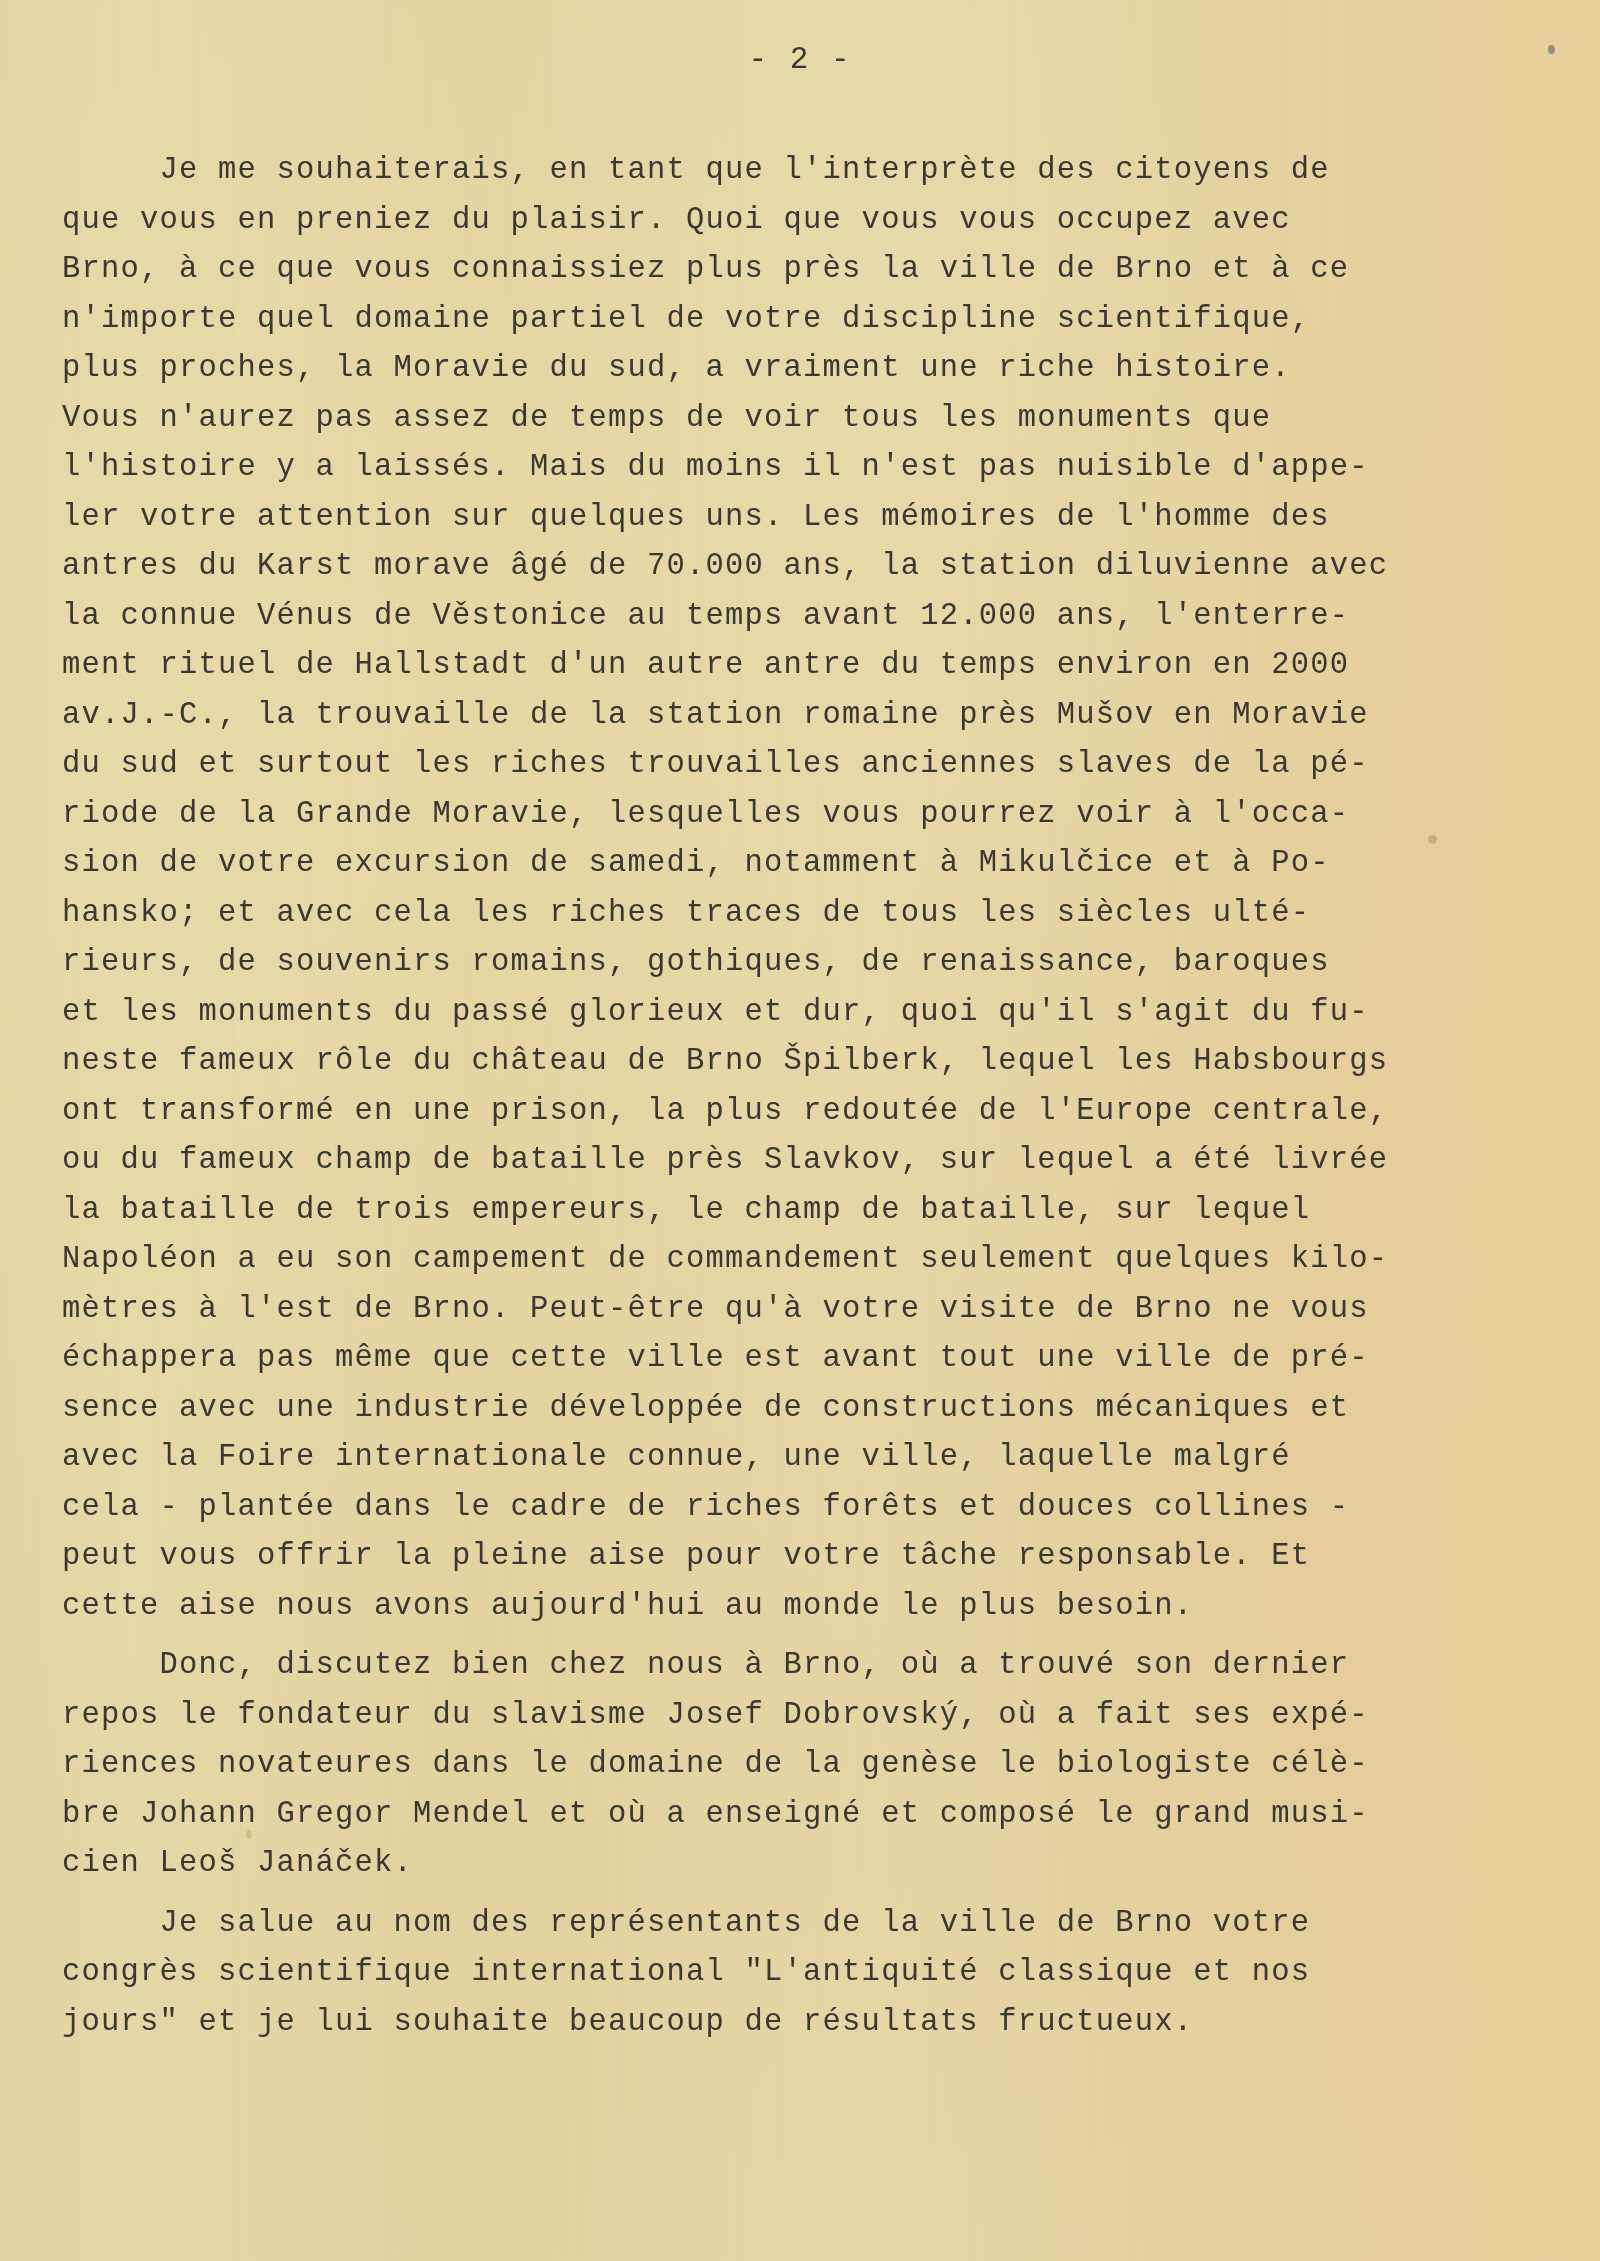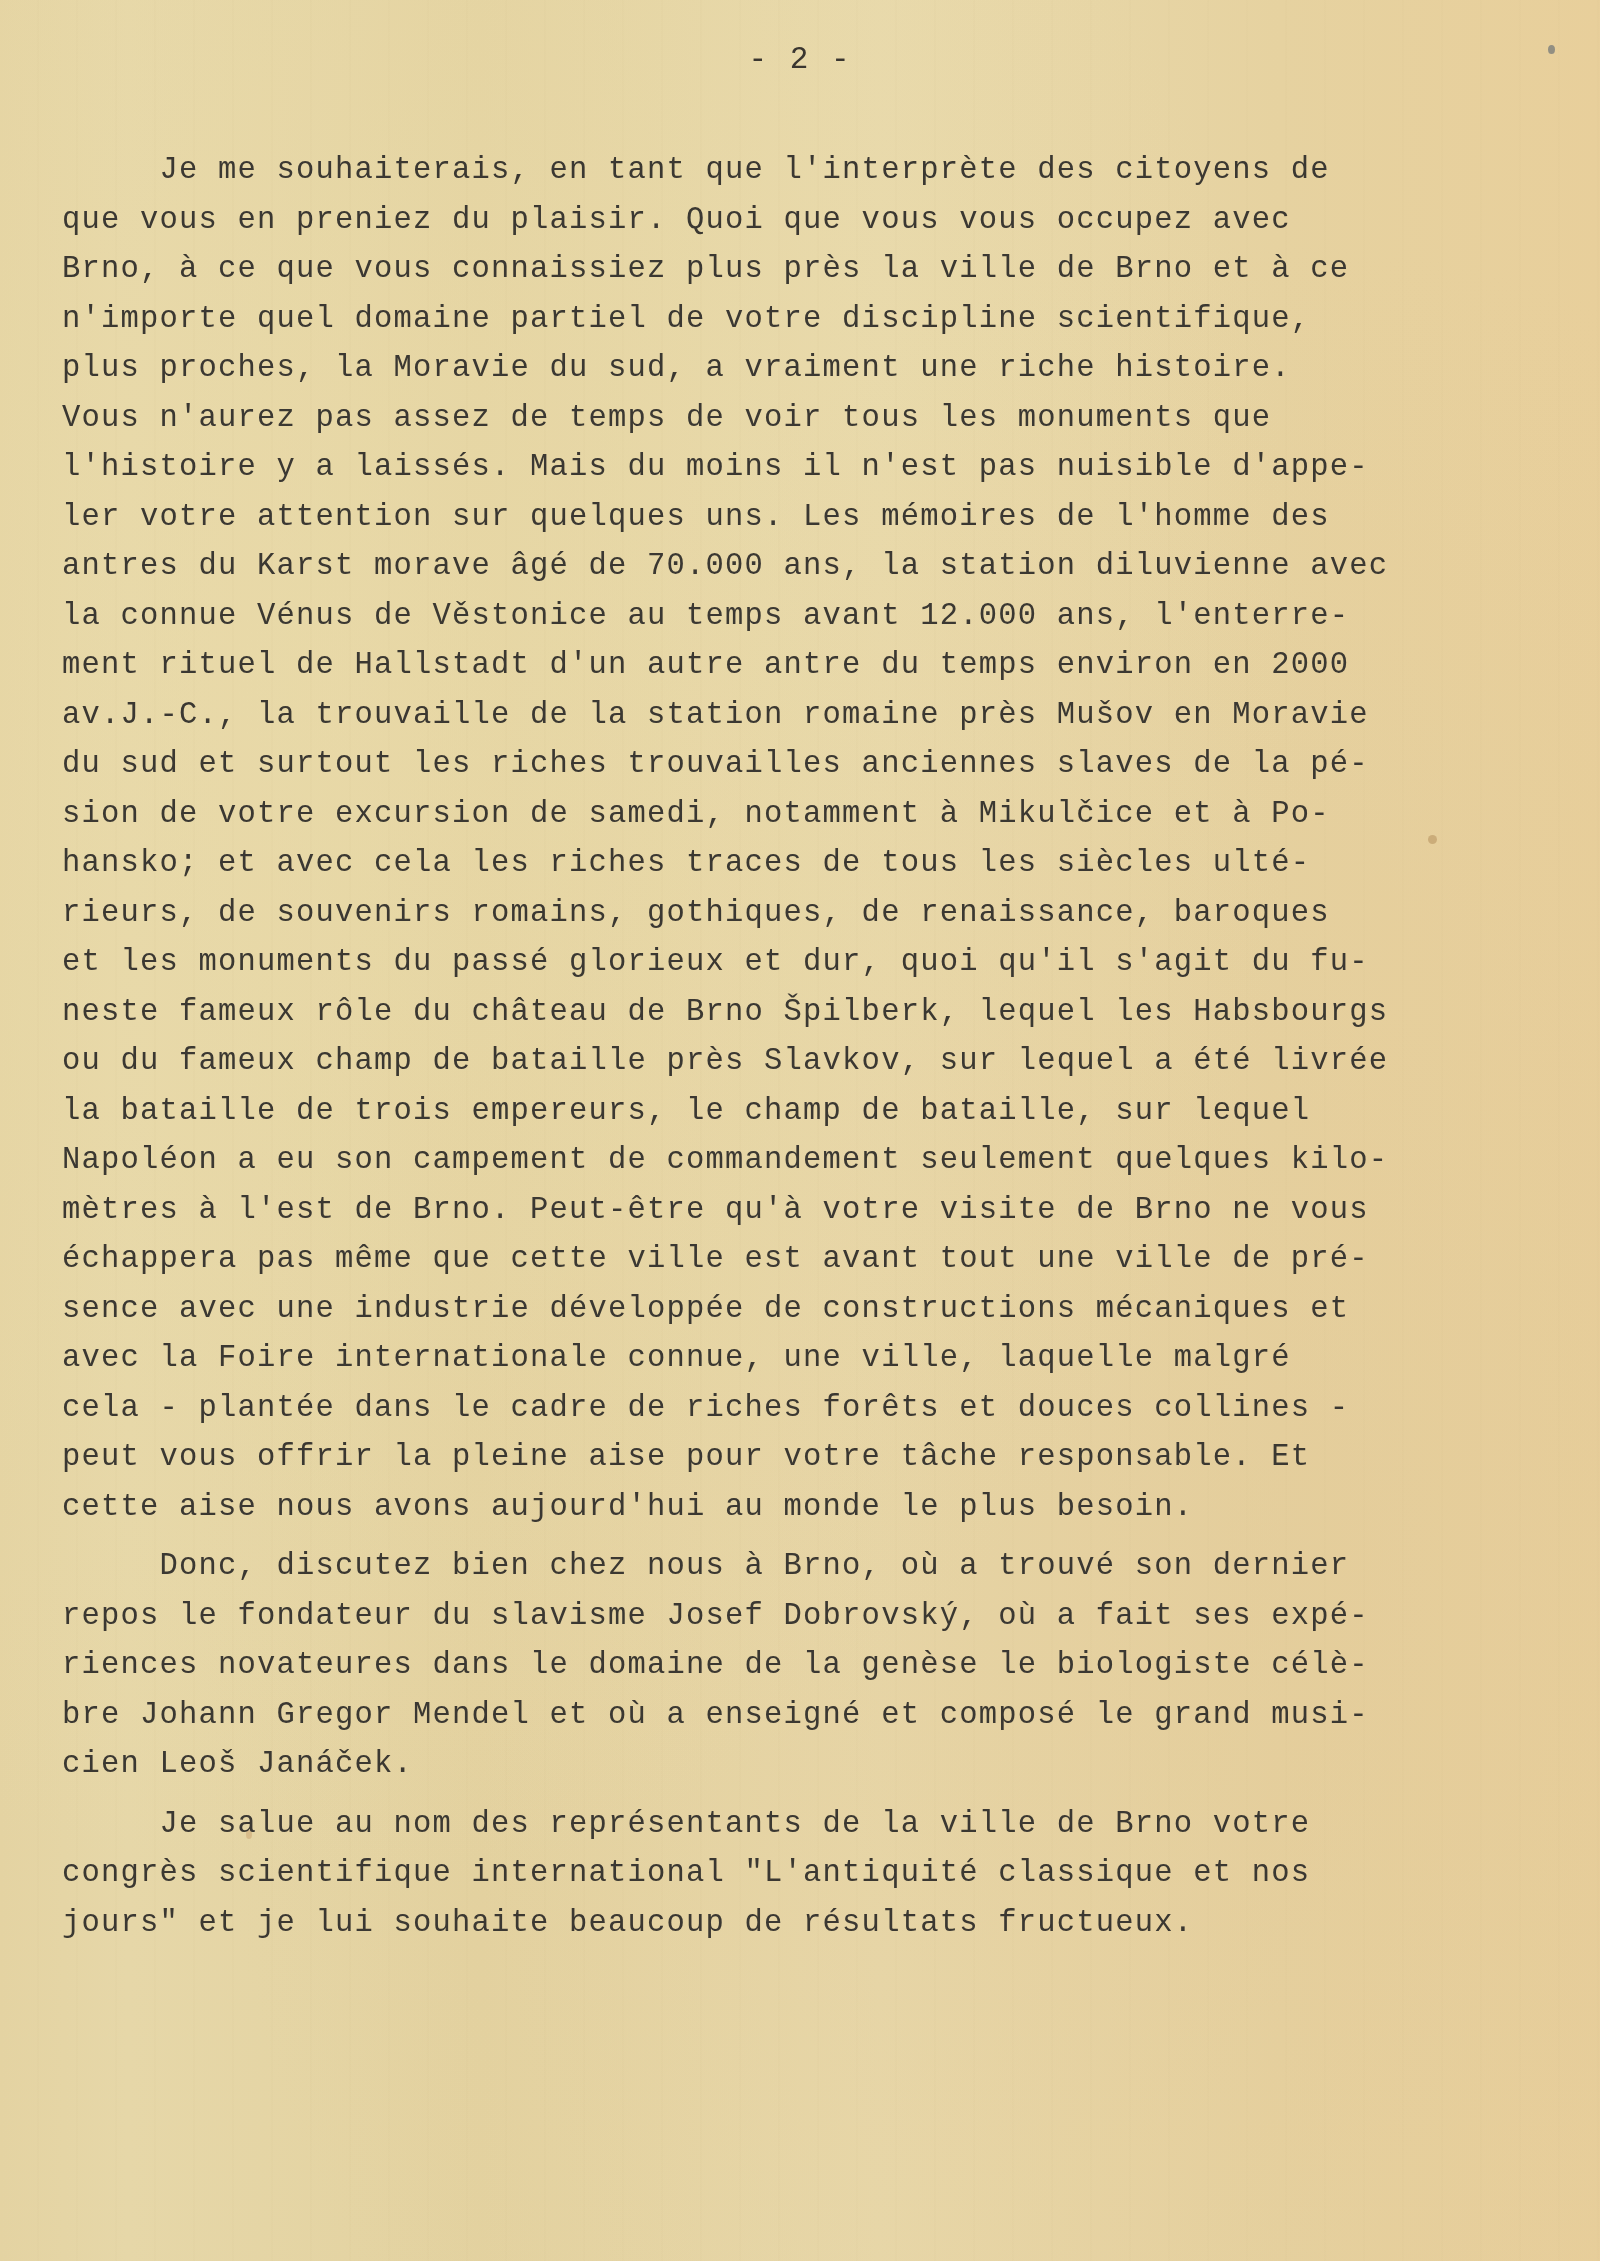--- a/index.html
+++ b/index.html
@@ -95,25 +95,27 @@
         <span class="line">n'importe quel domaine partiel de votre discipline scientifique,</span>
         <span class="line">plus proches, la Moravie du sud, a vraiment une riche histoire.</span>
         <span class="line">Vous n'aurez pas assez de temps de voir tous les monuments que</span>
         <span class="line">l'histoire y a laissés. Mais du moins il n'est pas nuisible d'appe-</span>
         <span class="line">ler votre attention sur quelques uns. Les mémoires de l'homme des</span>
         <span class="line">antres du Karst morave âgé de 70.000 ans, la station diluvienne avec</span>
         <span class="line">la connue Vénus de Věstonice au temps avant 12.000 ans, l'enterre-</span>
         <span class="line">ment rituel de Hallstadt d'un autre antre du temps environ en 2000</span>
         <span class="line">av.J.-C., la trouvaille de la station romaine près Mušov en Moravie</span>
         <span class="line">du sud et surtout les riches trouvailles anciennes slaves de la pé-</span>
+        <span class="line">riode de la Grande Moravie, lesquelles vous pourrez voir à l'occa-</span>
         <span class="line">sion de votre excursion de samedi, notamment à Mikulčice et à Po-</span>
         <span class="line">hansko; et avec cela les riches traces de tous les siècles ulté-</span>
         <span class="line">rieurs, de souvenirs romains, gothiques, de renaissance, baroques</span>
         <span class="line">et les monuments du passé glorieux et dur, quoi qu'il s'agit du fu-</span>
         <span class="line">neste fameux rôle du château de Brno Špilberk, lequel les Habsbourgs</span>
+        <span class="line">ont transformé en une prison, la plus redoutée de l'Europe centrale,</span>
         <span class="line">ou du fameux champ de bataille près Slavkov, sur lequel a été livrée</span>
         <span class="line">la bataille de trois empereurs, le champ de bataille, sur lequel</span>
         <span class="line">Napoléon a eu son campement de commandement seulement quelques kilo-</span>
         <span class="line">mètres à l'est de Brno. Peut-être qu'à votre visite de Brno ne vous</span>
         <span class="line">échappera pas même que cette ville est avant tout une ville de pré-</span>
         <span class="line">sence avec une industrie développée de constructions mécaniques et</span>
         <span class="line">avec la Foire internationale connue, une ville, laquelle malgré</span>
         <span class="line">cela - plantée dans le cadre de riches forêts et douces collines -</span>
         <span class="line">peut vous offrir la pleine aise pour votre tâche responsable. Et</span>
         <span class="line">cette aise nous avons aujourd'hui au monde le plus besoin.</span>

